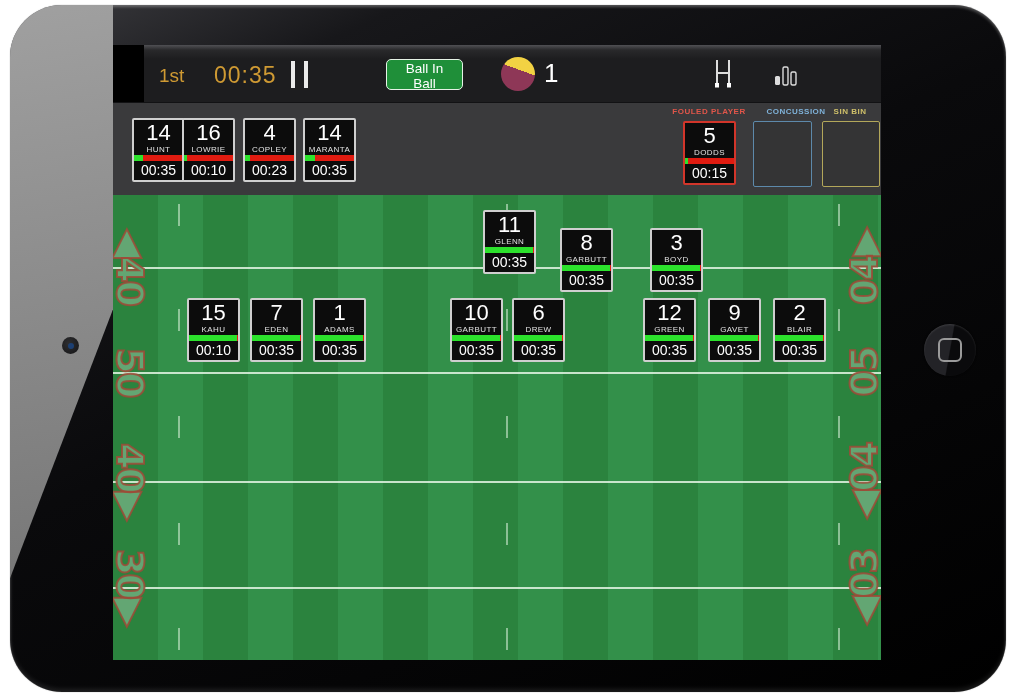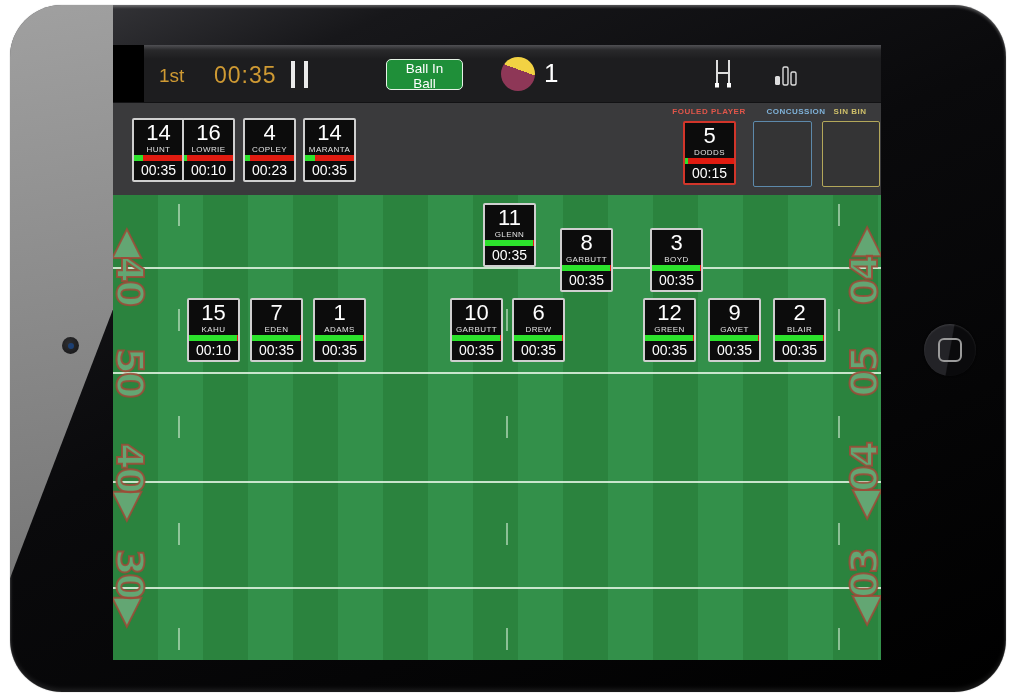--- a/index.html
+++ b/index.html
@@ -190,21 +190,21 @@
           <div class="fdash" style="left: 725px; top: 328px;"></div>
           <div class="fdash" style="left: 725px; top: 433px;"></div>
           <div class="mark l" style="left: 17px; top: 72px;">◀40</div>
           <div class="mark l" style="left: 17px; top: 177px;">50</div>
           <div class="mark l" style="left: 17px; top: 286px;">40▶</div>
           <div class="mark l" style="left: 17px; top: 392px;">30▶</div>
           <div class="mark r" style="left: 751px; top: 72px;">04▶</div>
           <div class="mark r" style="left: 751px; top: 177px;">05</div>
           <div class="mark r" style="left: 751px; top: 286px;">◀04</div>
           <div class="mark r" style="left: 751px; top: 392px;">◀03</div>
-          <div class="pcard" style="left: 370px; top: 8px;">
+          <div class="pcard" style="left: 370px; top: 15px;">
             <div class="pnum">11</div>
             <div class="pname">GLENN</div>
             <div class="pbar">
               <i style="width: 97%;"></i>
             </div>
             <div class="ptimer">00:35</div>
           </div>
           <div class="pcard" style="left: 447px; top: 33px;">
             <div class="pnum">8</div>
             <div class="pname">GARBUTT</div>

